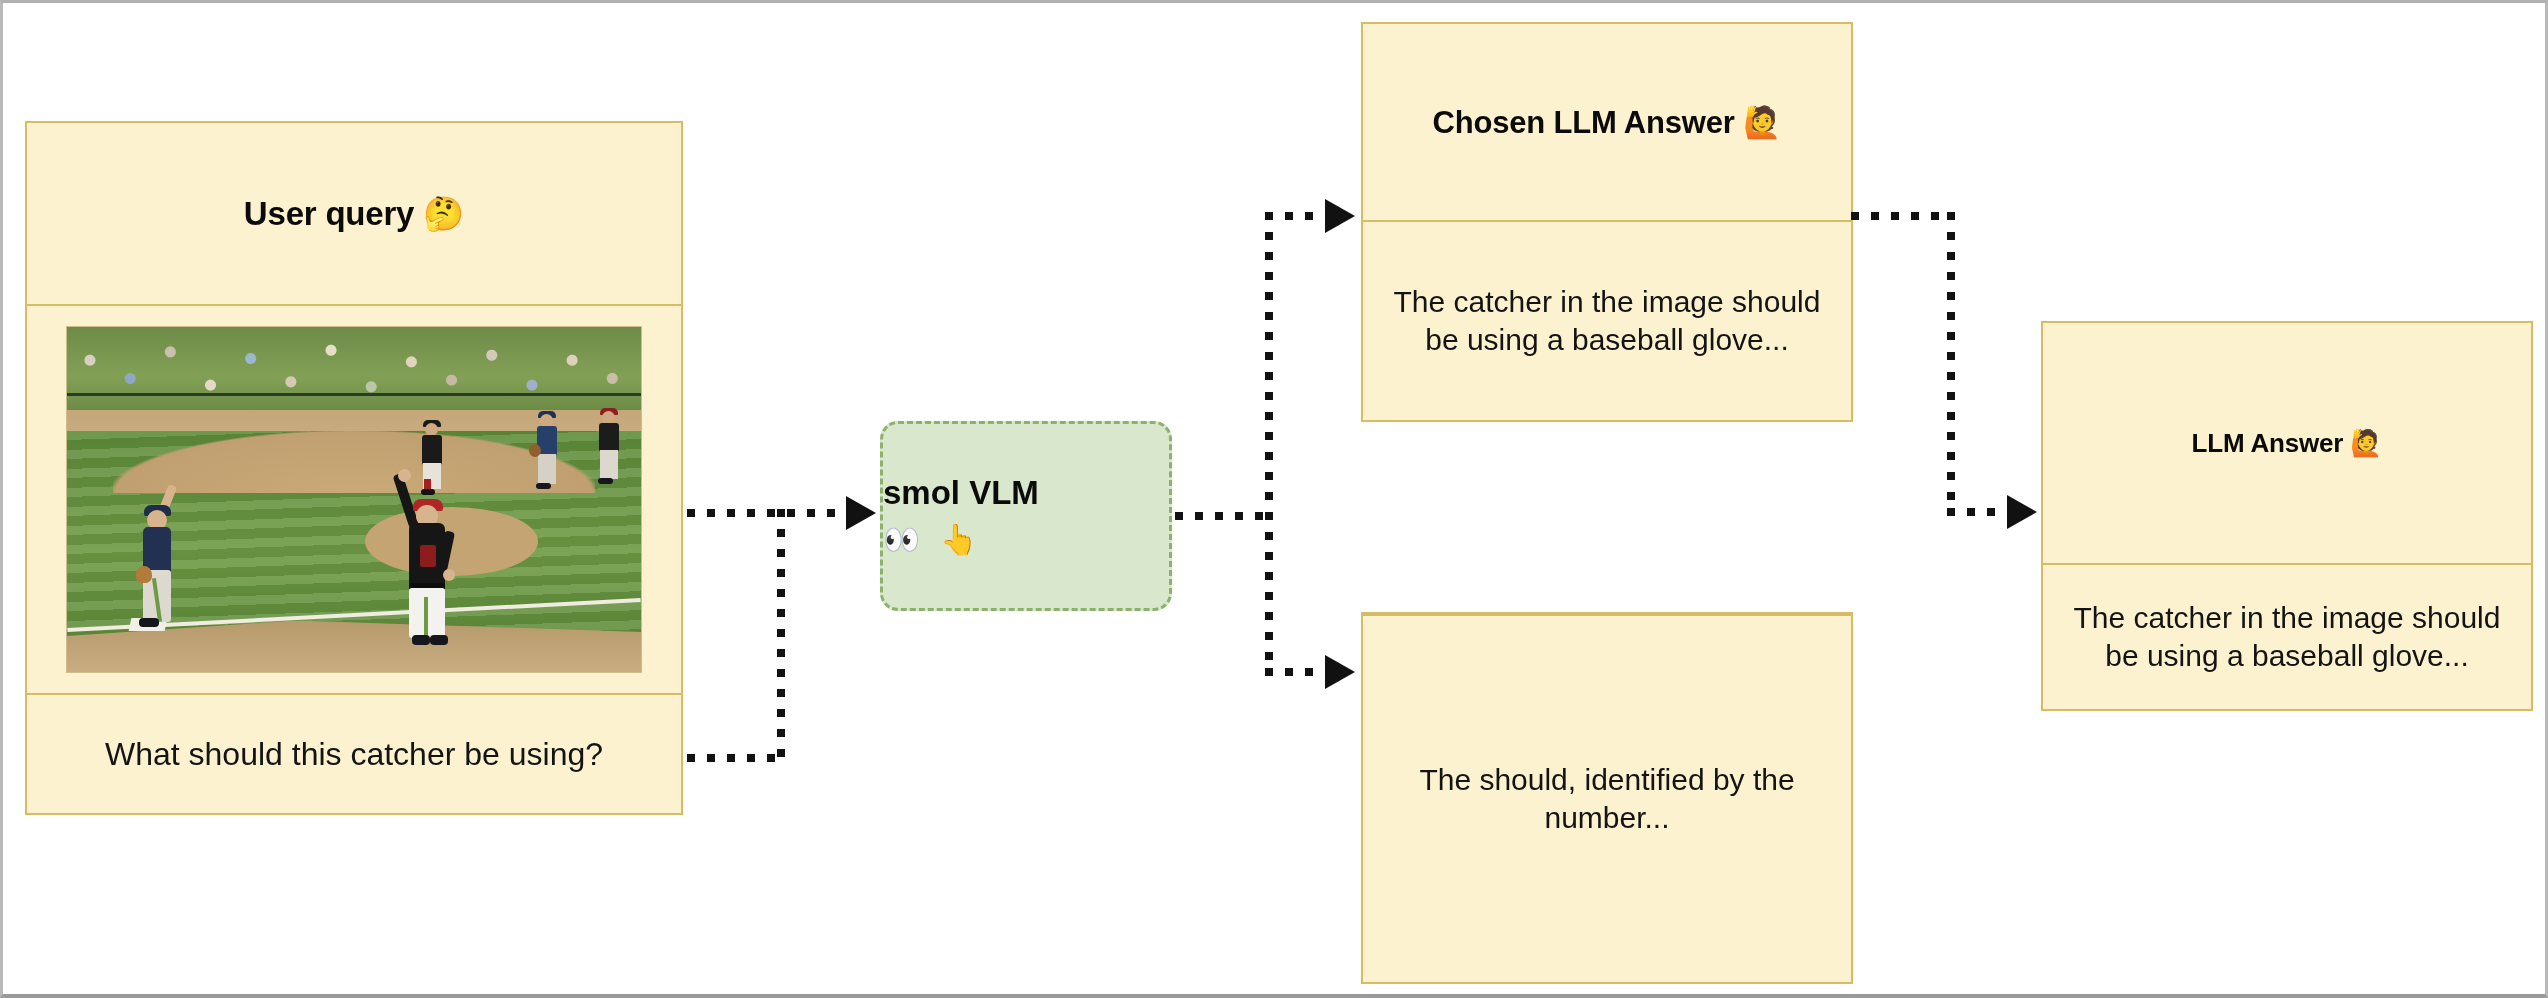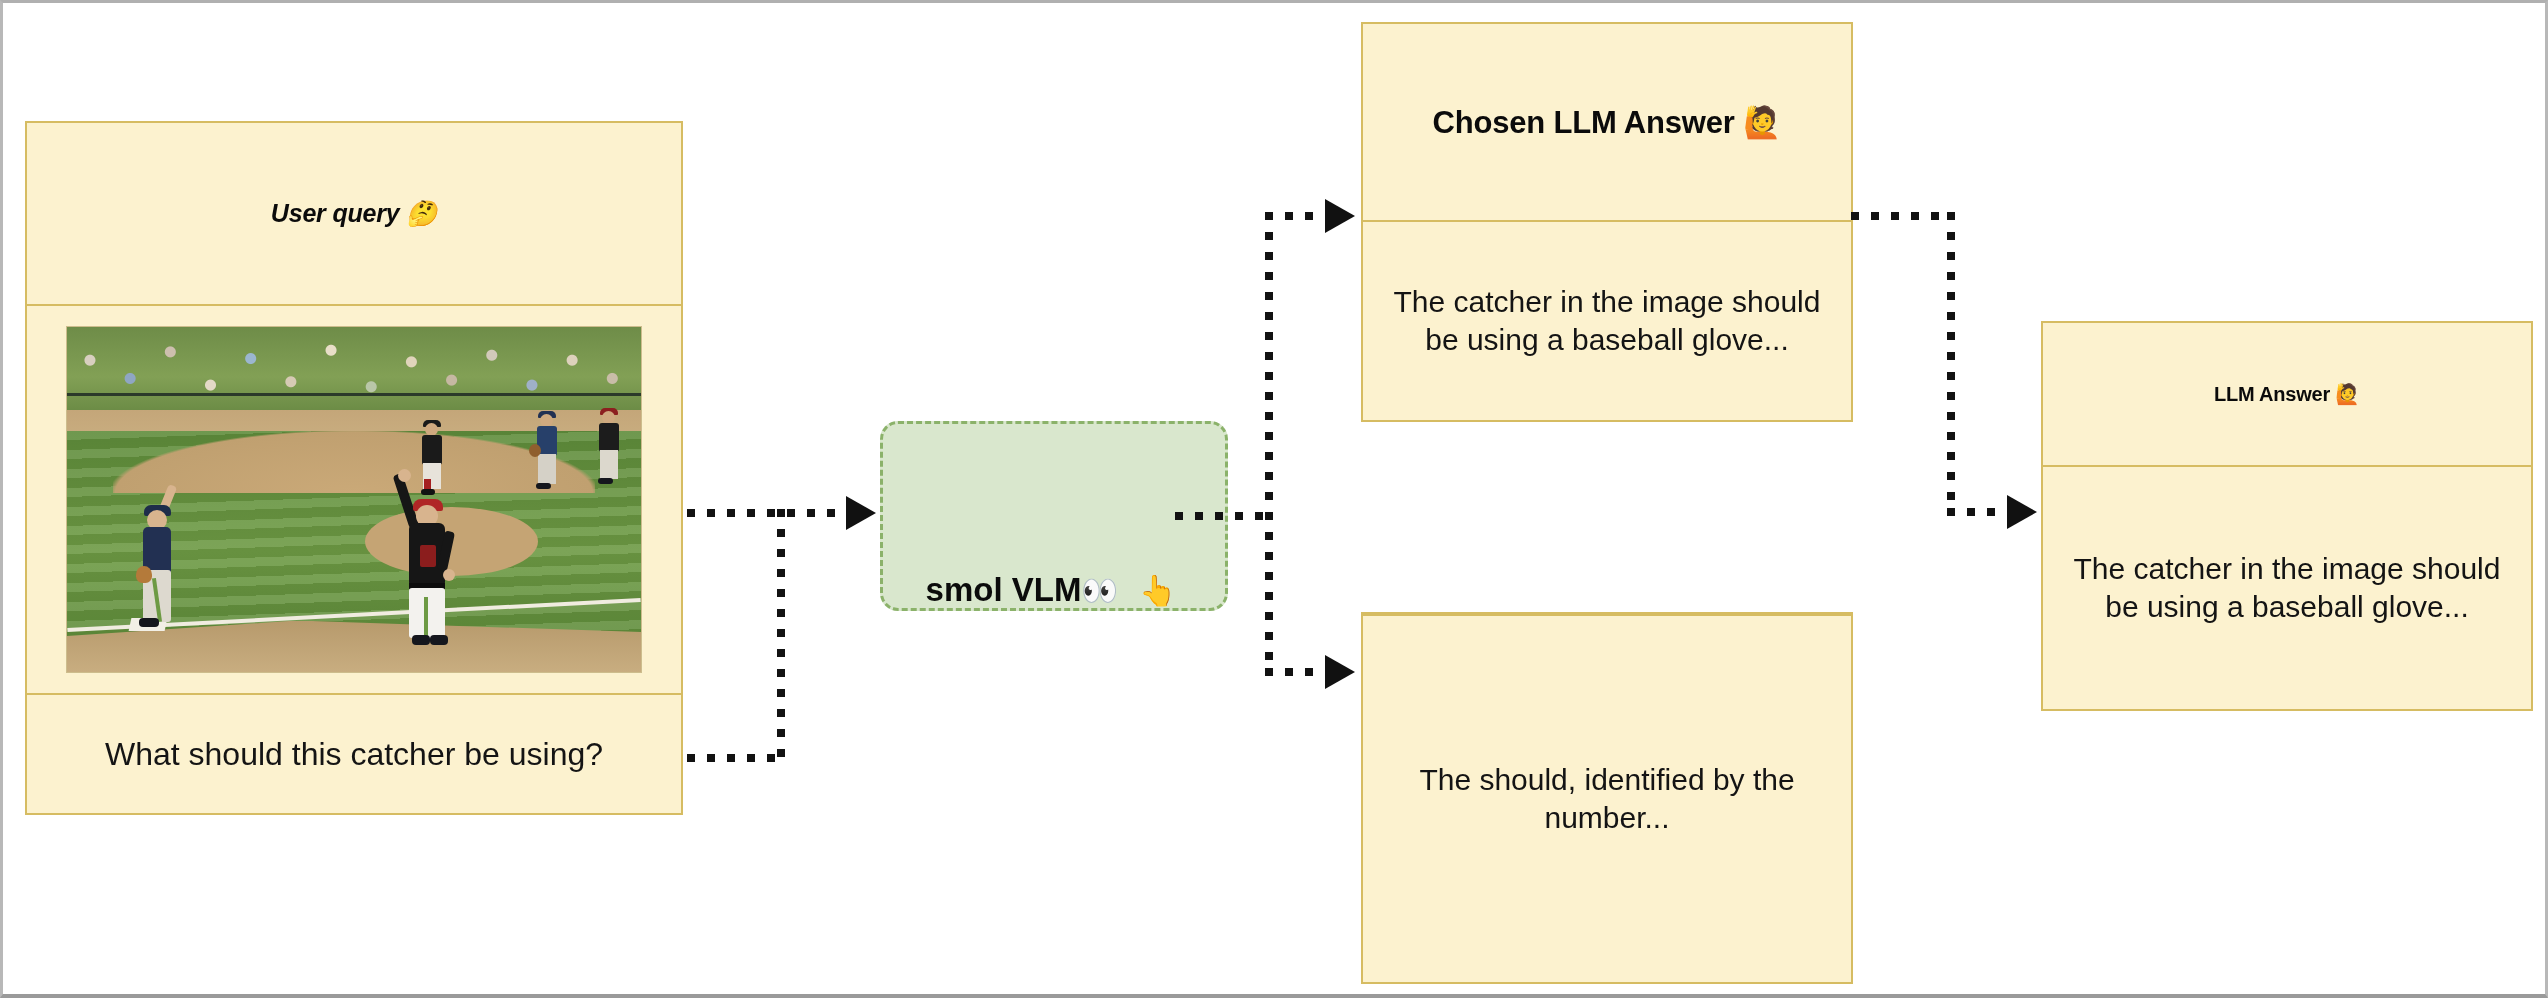--- a/index.html
+++ b/index.html
@@ -65,22 +65,21 @@
 
   
   #user-query-node {
     left: 22px;
     top: 118px;
     width: 658px;
     height: 694px;
   }
   #user-query-node .hdr {
     height: 188px;
-    font-size: 25px;
-    font-style: italic;
+    font-size: 33px;
   }
   #user-query-node .img-cell {
     box-sizing: border-box;
     flex: 1 1 auto;
     display: flex;
     align-items: center;
     justify-content: center;
     padding: 20px 0;
   }
   #user-query-node .qtext {
@@ -210,29 +209,29 @@
   .p5 .cap  { position:absolute; left:5px; top:1px; width:18px; height:7px; border-radius:5px 5px 1px 1px; background:#8c1f1f; }
   .p5 .torso{ position:absolute; left:4px; top:16px; width:20px; height:29px; background:#1c1c1c; border-radius:3px; }
   .p5 .legs { position:absolute; left:5px; top:43px; width:18px; height:29px; background:#dcd8cd; }
   .p5 .shoe { position:absolute; left:3px; top:71px; width:15px; height:6px; background:#15171d; border-radius:3px; }
 
   
   #smol-vlm-node {
     position: absolute;
     left: 877px;
     top: 418px;
-    width: 348px;
+    width: 292px;
     height: 190px;
     box-sizing: border-box;
     background: #d9e7cd;
     border: 3px dashed #8bb26a;
     border-radius: 18px;
     display: flex;
-    flex-direction: row;
-    align-items: flex-end;
+    flex-direction: column;
+    align-items: flex-start;
     justify-content: center;
   }
   #smol-vlm-node .vlm-title {
     font-size: 33px;
     font-weight: bold;
     color: #0b0b0b;
     line-height: 1.1;
   }
   #smol-vlm-node .vlm-emoji {
     font-size: 30px;
@@ -243,21 +242,21 @@
   
   #chosen-node   { left: 1358px; top: 19px;  width: 492px; height: 400px; }
   #chosen-node .hdr { height: 196px; font-size: 31px; }
   #chosen-node .bdy { font-size: 30px; line-height: 1.28; }
 
   #rejected-node { left: 1358px; top: 609px; width: 492px; height: 372px; }
   #rejected-node .hdr { height: 190px; font-size: 31px; }
   #rejected-node .bdy { font-size: 30px; line-height: 1.28; }
 
   #llm-answer-node { left: 2038px; top: 318px; width: 492px; height: 390px; }
-  #llm-answer-node .hdr { height: 142px; font-size: 20px; }
+  #llm-answer-node .hdr { height: 240px; font-size: 26px; }
   #llm-answer-node .bdy { font-size: 30px; line-height: 1.28; }
   .h-dot {
     position: absolute;
     height: 8px;
     background-image: repeating-linear-gradient(to right, #121212 0 8px, transparent 8px 20px);
   }
   .v-dot {
     position: absolute;
     width: 8px;
     background-image: repeating-linear-gradient(to bottom, #121212 0 8px, transparent 8px 20px);

